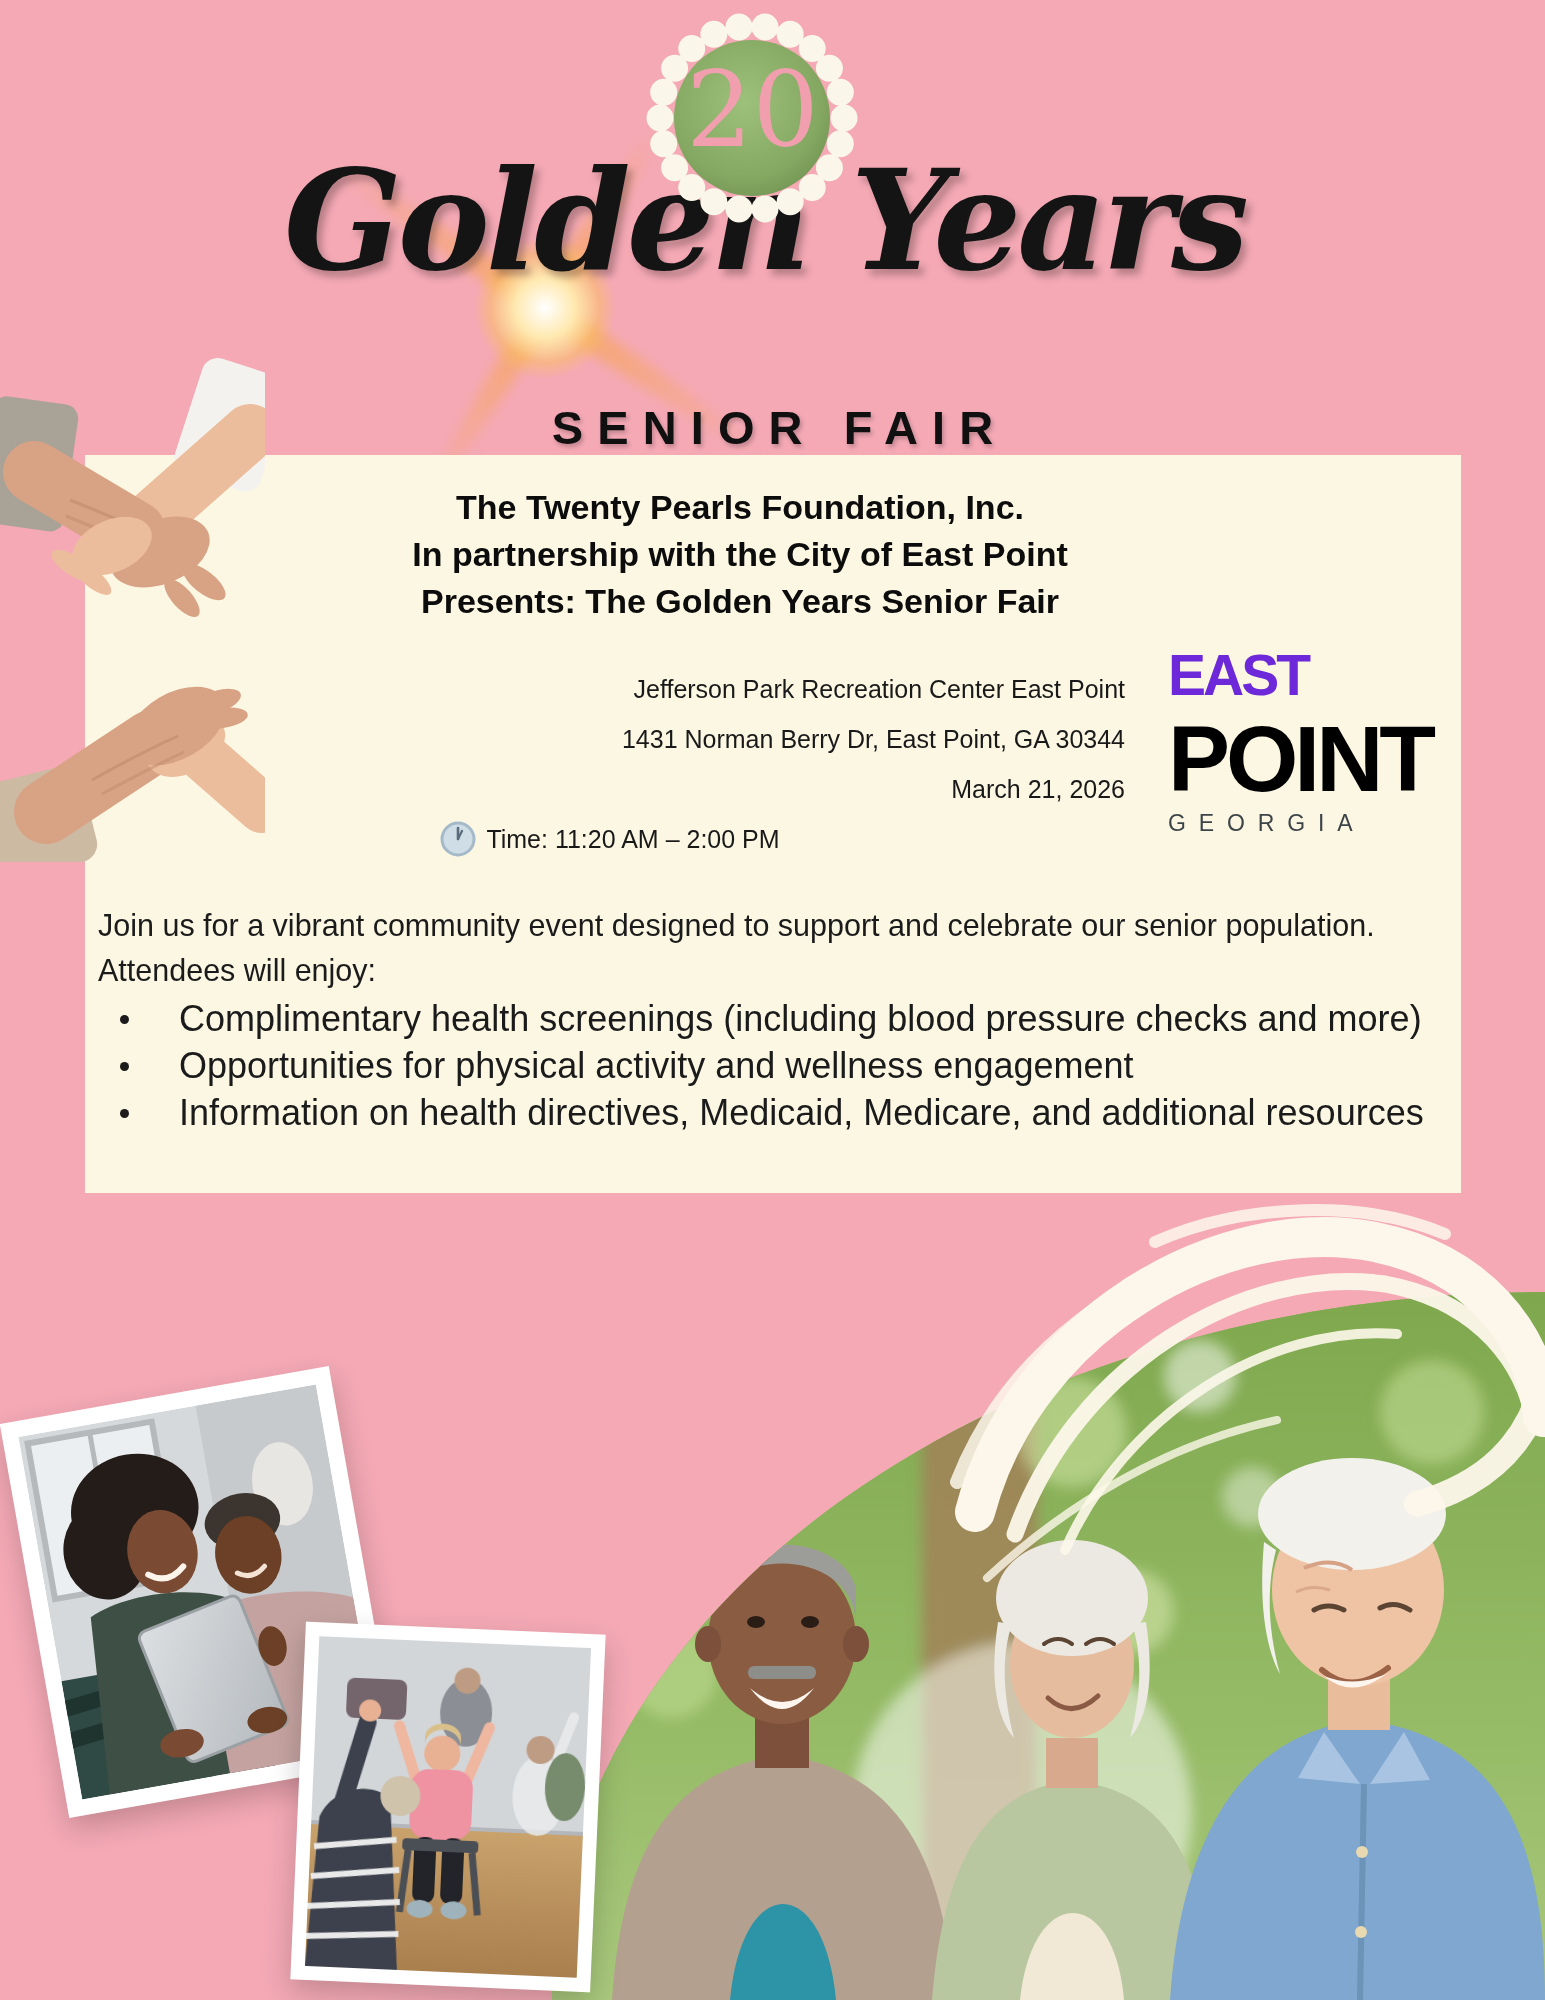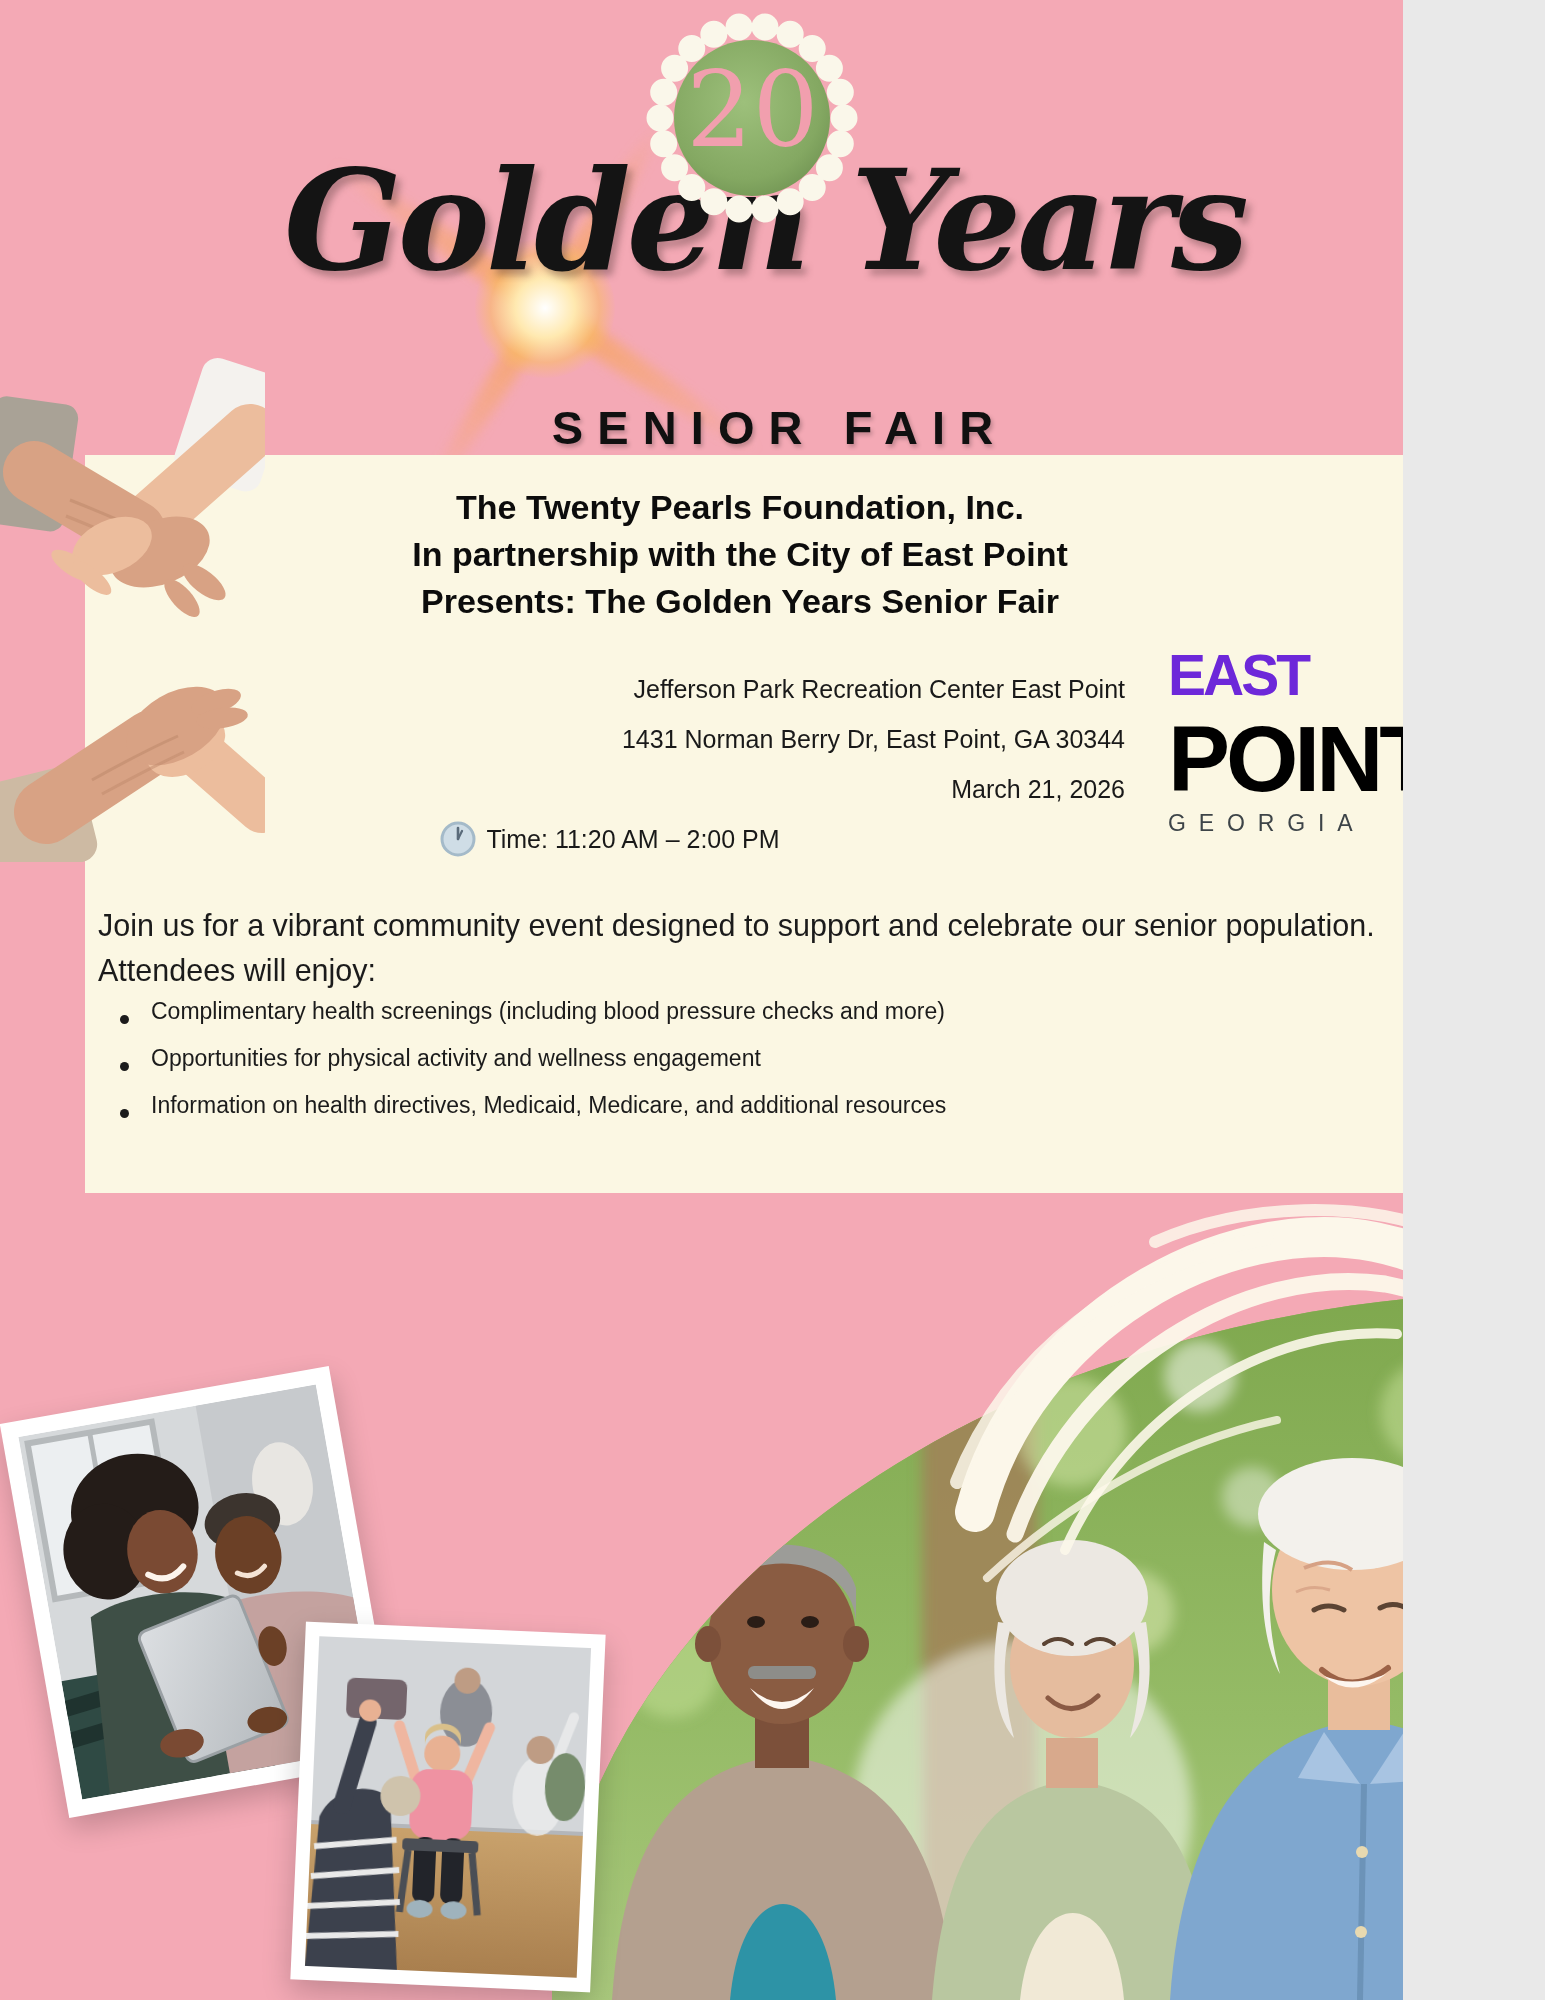--- a/index.html
+++ b/index.html
@@ -1,16 +1,16 @@
 <!DOCTYPE html>
 <html><head>
 <meta charset="utf-8">
 <style>
   html,body{margin:0;padding:0;background:#e9e9e9;}
-  .flyer{position:relative;width:1403px;height:2000px;background:#f4a9b5;overflow:hidden;
+  .flyer{position:relative;width:1545px;height:2000px;background:#f4a9b5;overflow:hidden;
          font-family:"Liberation Sans",sans-serif;}
   .abs{position:absolute;}
 
   
   .sparkle{left:230px;top:90px;width:640px;height:460px;pointer-events:none;z-index:1;}
   .sparkle .bar{position:absolute;left:55px;top:205px;width:520px;height:26px;border-radius:50%;
     background:linear-gradient(90deg,rgba(247,166,76,0) 0%,rgba(247,166,76,.75) 50%,rgba(247,166,76,0) 100%);
     filter:blur(6px);}
   .sparkle .bar1{transform:rotate(34deg);}
   .sparkle .bar2{transform:rotate(-58deg);width:440px;left:95px;}
@@ -45,21 +45,21 @@
   .clock{width:36px;height:36px;flex:0 0 auto;}
 
   
   .citylogo{left:1168px;top:636px;width:270px;z-index:2;line-height:1;}
   .logo-east{font-size:57px;font-weight:700;letter-spacing:-3px;color:#6d28d9;line-height:78px;}
   .logo-point{font-size:93px;font-weight:700;letter-spacing:-4px;color:#000000;line-height:90px;}
   .logo-georgia{font-size:23px;font-weight:500;letter-spacing:.56em;color:#3d4448;margin-top:8px;}
 
   .intro{left:98px;top:903px;width:1290px;z-index:2;font-size:30.5px;line-height:45px;color:#1b1b1b;}
   .bullets{left:120px;top:998px;width:1310px;z-index:2;}
-  .bullet-row{display:flex;align-items:flex-start;height:47px;font-size:23px;color:#1b1b1b;}
+  .bullet-row{display:flex;align-items:flex-start;height:47px;font-size:36px;color:#1b1b1b;gap:28px;}
   .bullet-dot{width:9px;height:9px;border-radius:50%;background:#1b1b1b;margin:17px 22px 0 0;flex:0 0 auto;}
   .admission{left:85px;top:1133px;width:1376px;text-align:center;z-index:2;
     font-size:30.5px;color:#1b1b1b;}
 
   
   .free-badge{left:368px;top:1222px;width:376px;height:364px;border-radius:50%;background:#8cac6a;
     display:flex;flex-direction:column;justify-content:center;align-items:center;z-index:4;}
   .fb-line{font-size:47px;font-weight:700;letter-spacing:.13em;text-indent:.13em;line-height:63px;color:#1d3553;}
 
   

